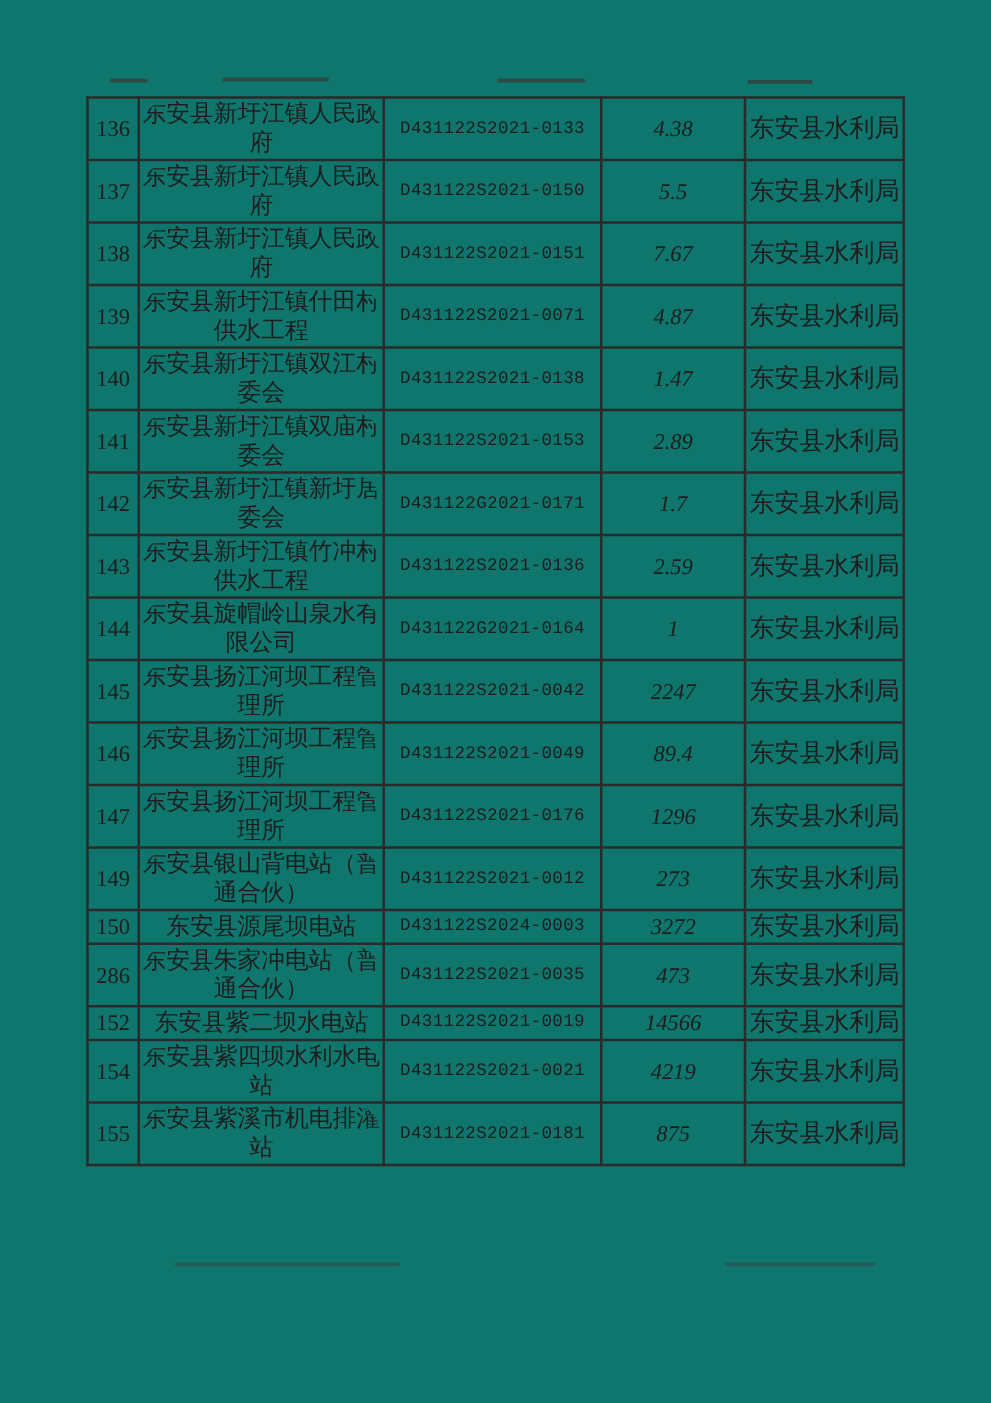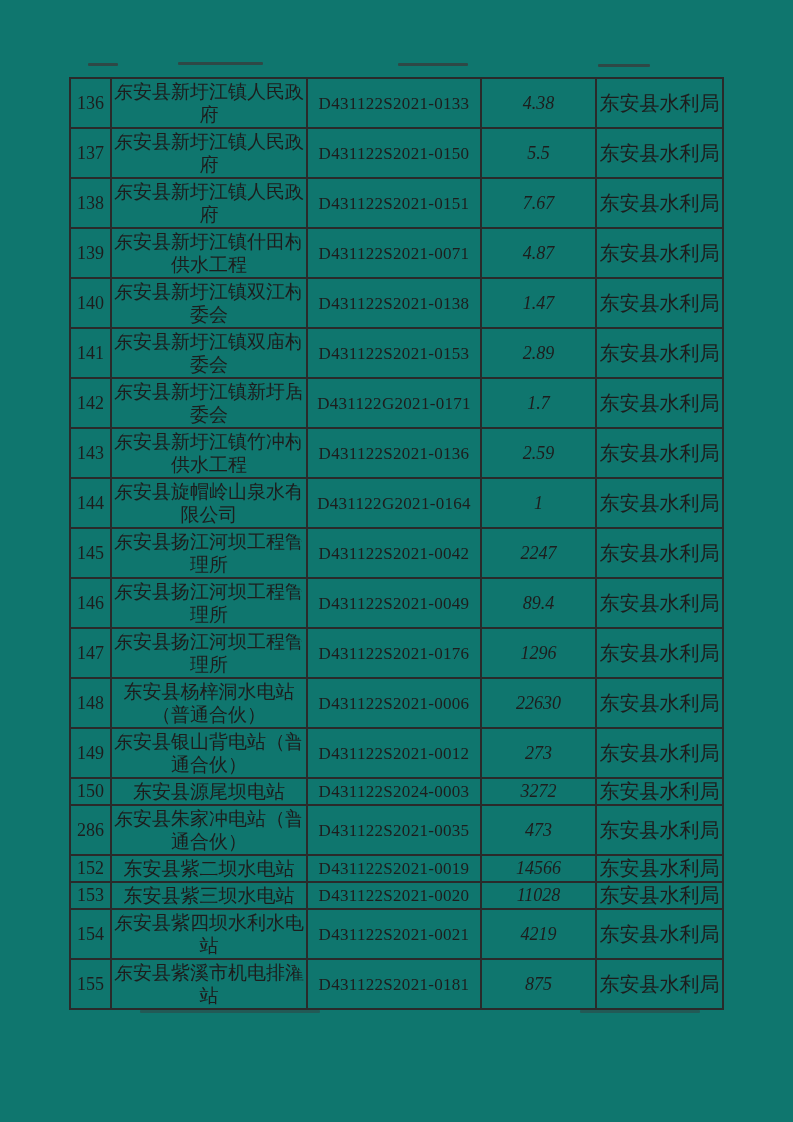--- a/index.html
+++ b/index.html
@@ -38,24 +38,25 @@
   .c-index {
     font-size: 18px;
     line-height: 23px;
   }
   .c-name {
     font-size: 19px;
     line-height: 23px;
     border-radius: 25px;
   }
   .c-code {
-    font-size: 17px;
+    font-size: 14px;
     line-height: 23px;
     letter-spacing: 0.3px;
     white-space: nowrap;
+    font-family: Liberation Mono, monospace;
   }
   .c-value {
     font-size: 18px;
     line-height: 23px;
     font-style: italic;
   }
   .c-auth {
     font-size: 20px;
     line-height: 23px;
     white-space: nowrap;
@@ -174,27 +175,20 @@
     <td class="c-auth">东安县水利局</td>
   </tr>
         <tr>
     <td class="c-index">147</td>
     <td class="c-name">东安县扬江河坝工程管理所</td>
     <td class="c-code">D431122S2021-0176</td>
     <td class="c-value">1296</td>
     <td class="c-auth">东安县水利局</td>
   </tr>
         <tr>
-    <td class="c-index">148</td>
-    <td class="c-name">东安县杨梓洞水电站（普通合伙）</td>
-    <td class="c-code">D431122S2021-0006</td>
-    <td class="c-value">22630</td>
-    <td class="c-auth">东安县水利局</td>
-  </tr>
-        <tr>
     <td class="c-index">149</td>
     <td class="c-name">东安县银山背电站（普通合伙）</td>
     <td class="c-code">D431122S2021-0012</td>
     <td class="c-value">273</td>
     <td class="c-auth">东安县水利局</td>
   </tr>
         <tr>
     <td class="c-index">150</td>
     <td class="c-name">东安县源尾坝电站</td>
     <td class="c-code">D431122S2024-0003</td>
@@ -209,27 +203,20 @@
     <td class="c-auth">东安县水利局</td>
   </tr>
         <tr>
     <td class="c-index">152</td>
     <td class="c-name">东安县紫二坝水电站</td>
     <td class="c-code">D431122S2021-0019</td>
     <td class="c-value">14566</td>
     <td class="c-auth">东安县水利局</td>
   </tr>
         <tr>
-    <td class="c-index">153</td>
-    <td class="c-name">东安县紫三坝水电站</td>
-    <td class="c-code">D431122S2021-0020</td>
-    <td class="c-value">11028</td>
-    <td class="c-auth">东安县水利局</td>
-  </tr>
-        <tr>
     <td class="c-index">154</td>
     <td class="c-name">东安县紫四坝水利水电站</td>
     <td class="c-code">D431122S2021-0021</td>
     <td class="c-value">4219</td>
     <td class="c-auth">东安县水利局</td>
   </tr>
         <tr>
     <td class="c-index">155</td>
     <td class="c-name">东安县紫溪市机电排灌站</td>
     <td class="c-code">D431122S2021-0181</td>

